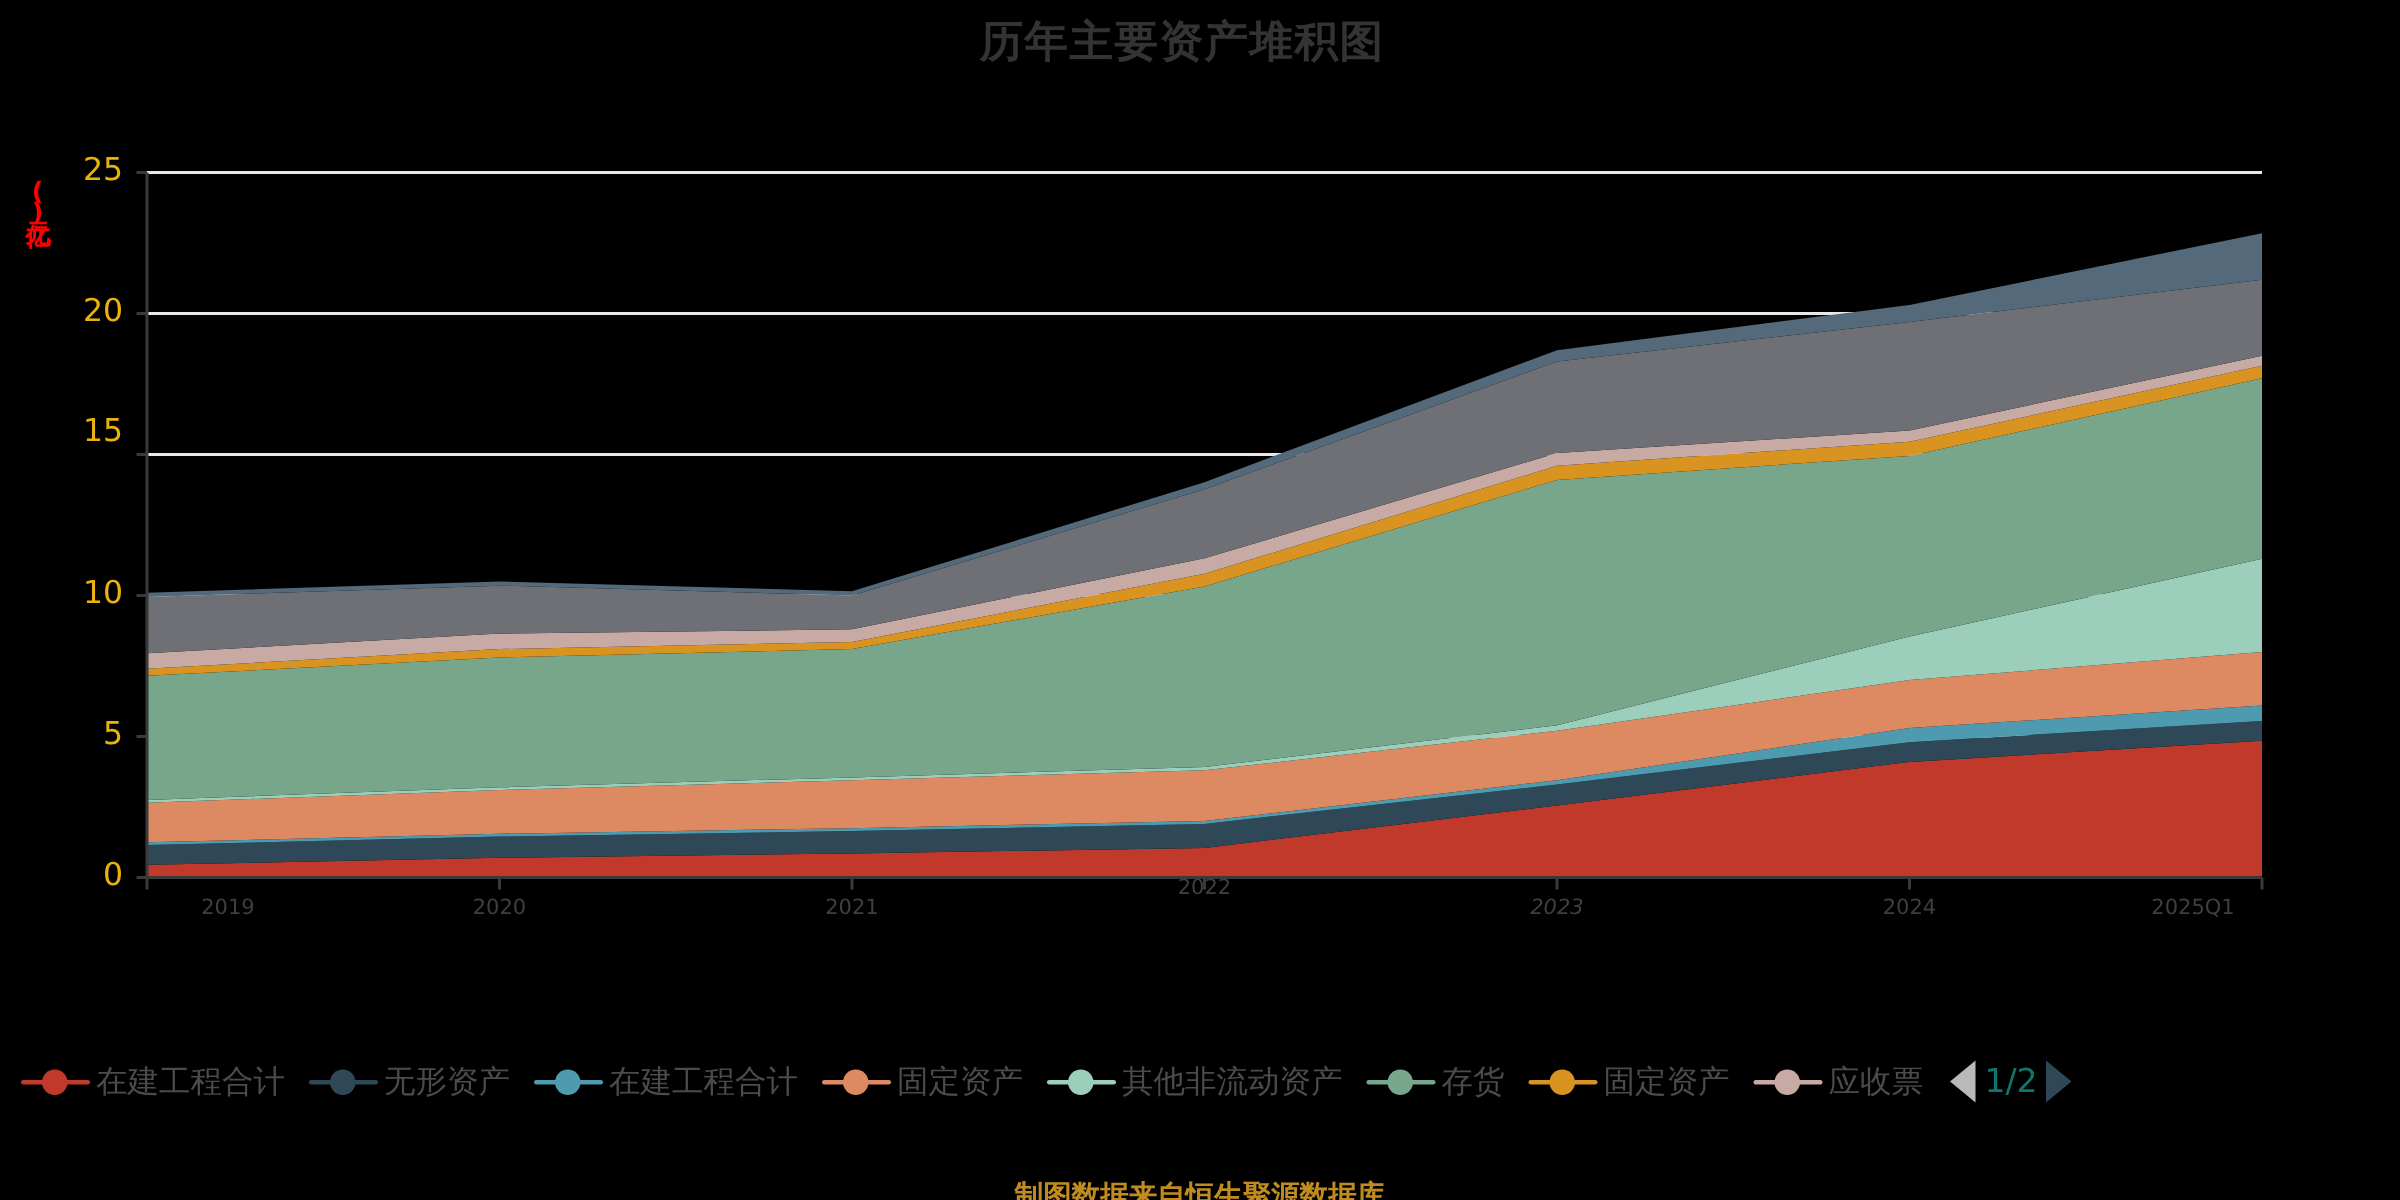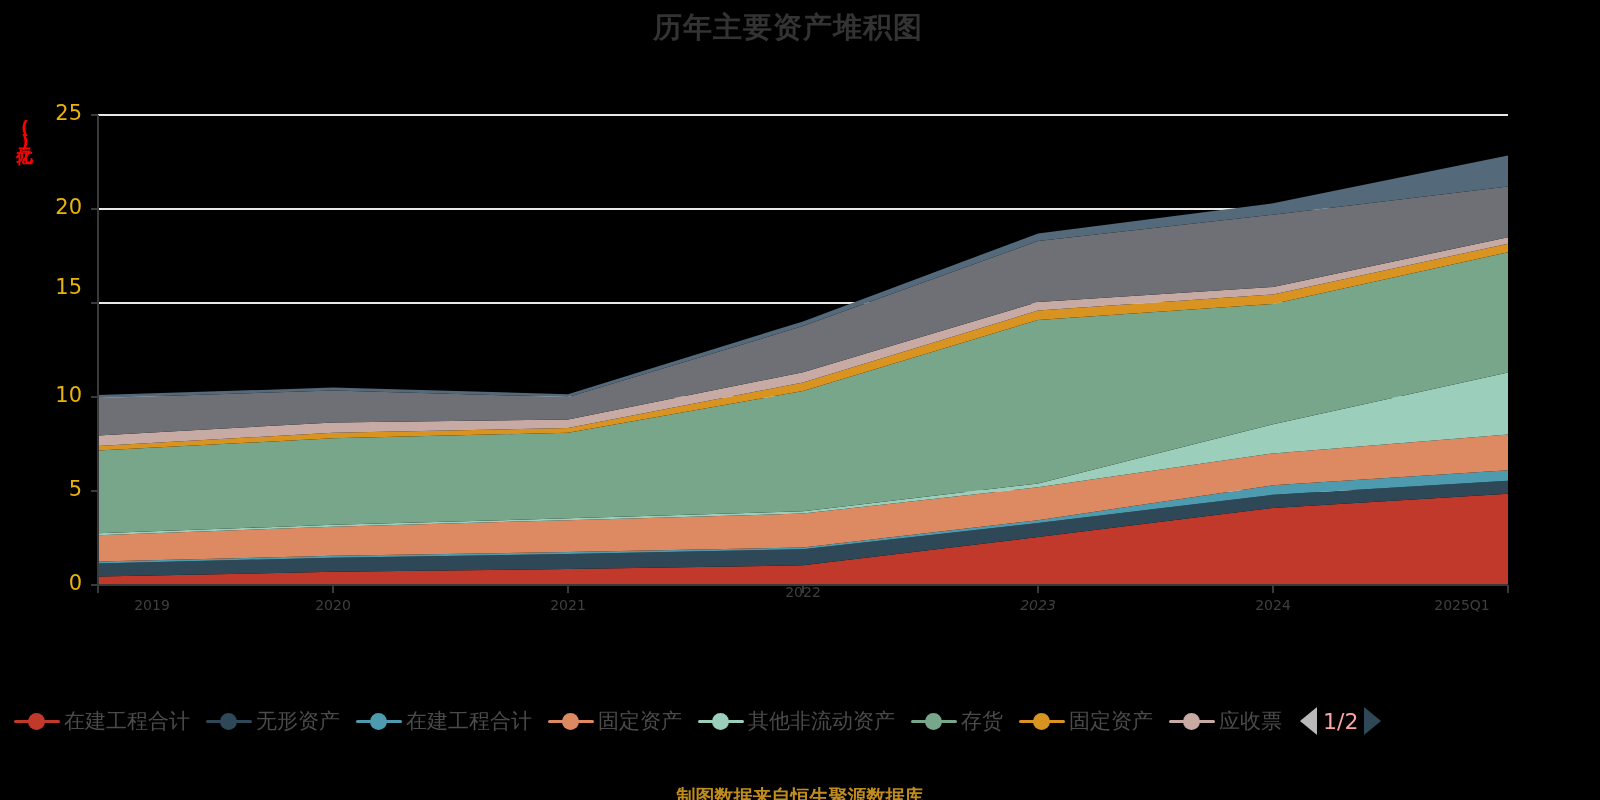--- a/index.html
+++ b/index.html
@@ -31,21 +31,21 @@
   .legend-item{display:flex;align-items:center;margin-right:16px;white-space:nowrap;}
   .legend-mark{position:relative;width:46px;height:22px;flex:0 0 46px;}
   .legend-mark .bar{position:absolute;top:10px;left:0;width:46px;height:3px;border-radius:2px;}
   .legend-mark .dot{position:absolute;top:3px;left:14px;width:17px;height:17px;border-radius:50%;}
   .legend-label{color:#4b4b4b;font-size:21px;margin-left:4px;}
 
   #pager{display:flex;align-items:center;margin-left:2px;}
   .arrow{width:0;height:0;border-top:14px solid transparent;border-bottom:14px solid transparent;}
   #arrow-left{border-right:17px solid #b9b9b9;margin-right:6px;}
   #arrow-right{border-left:17px solid #2f4858;margin-left:6px;}
-  #pager-text{color:#fca5a5;font-size:22px;}
+  #pager-text{color:#0f766e;font-size:22px;}
 
   #footer-note{
     position:absolute;left:0;top:784px;width:1600px;text-align:center;
     color:#c08c1e;font-size:19px;font-weight:bold;letter-spacing:0px;
   }
 </style>
 </head>
 <body>
 
 <div id="root">

